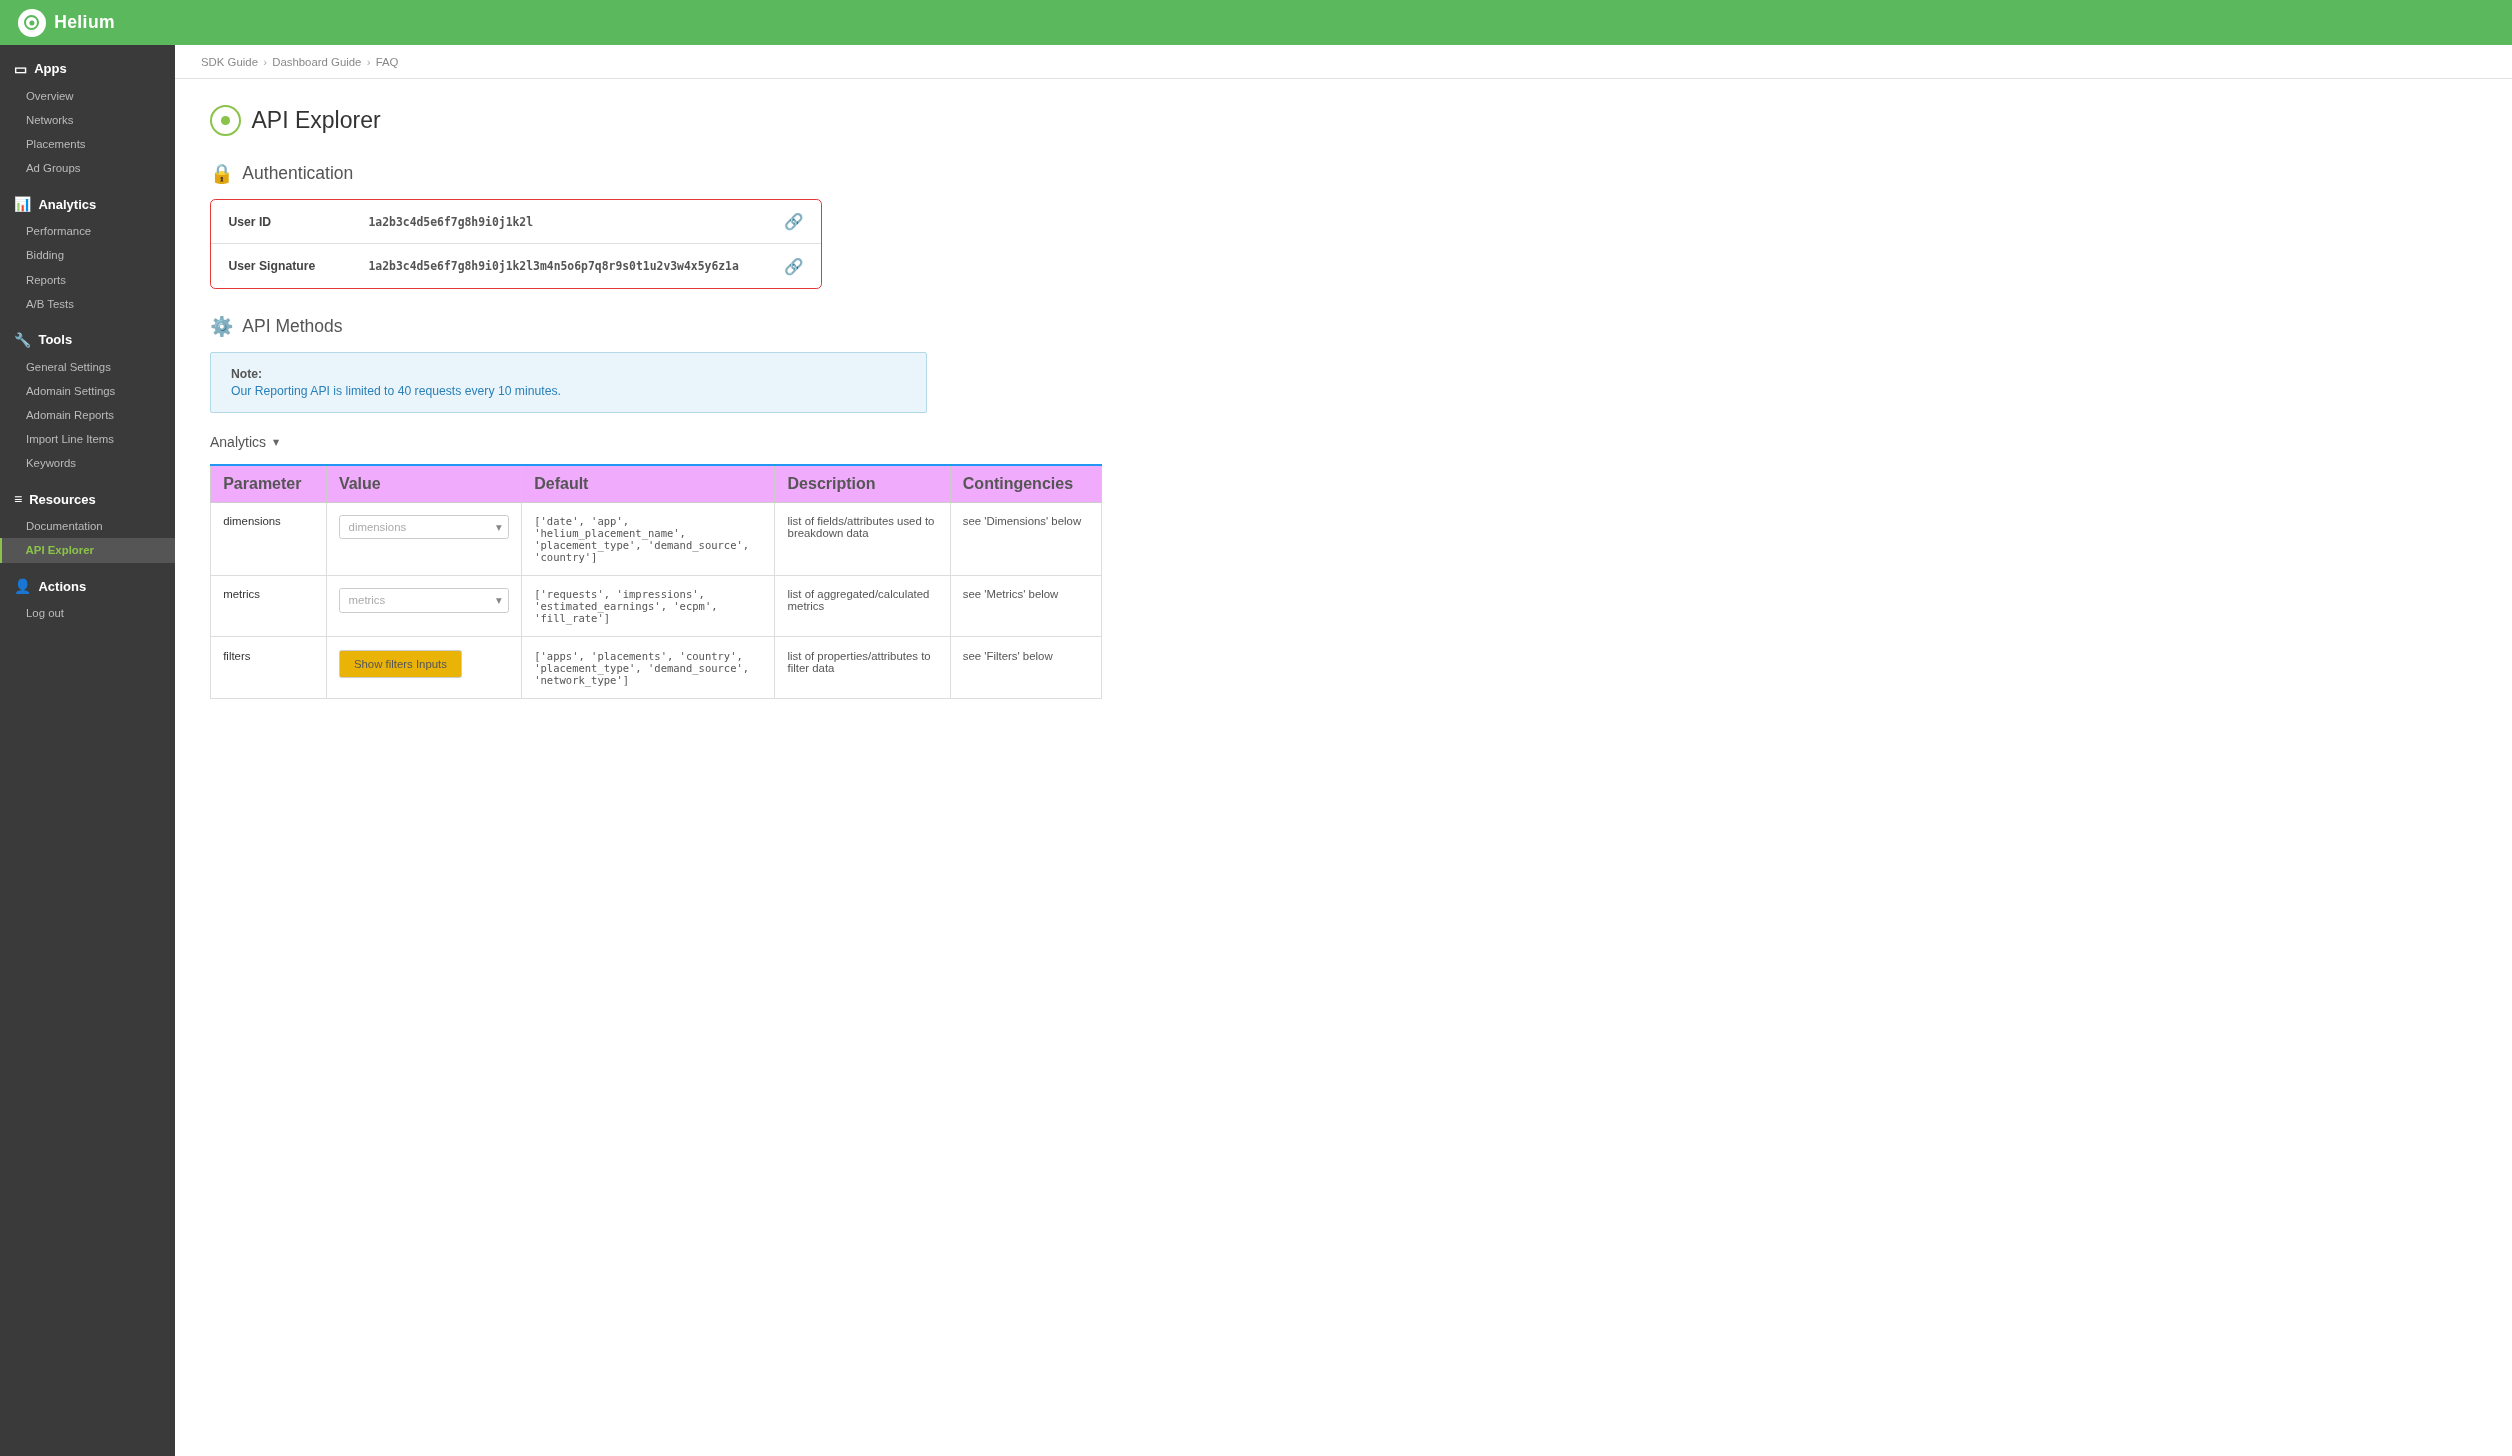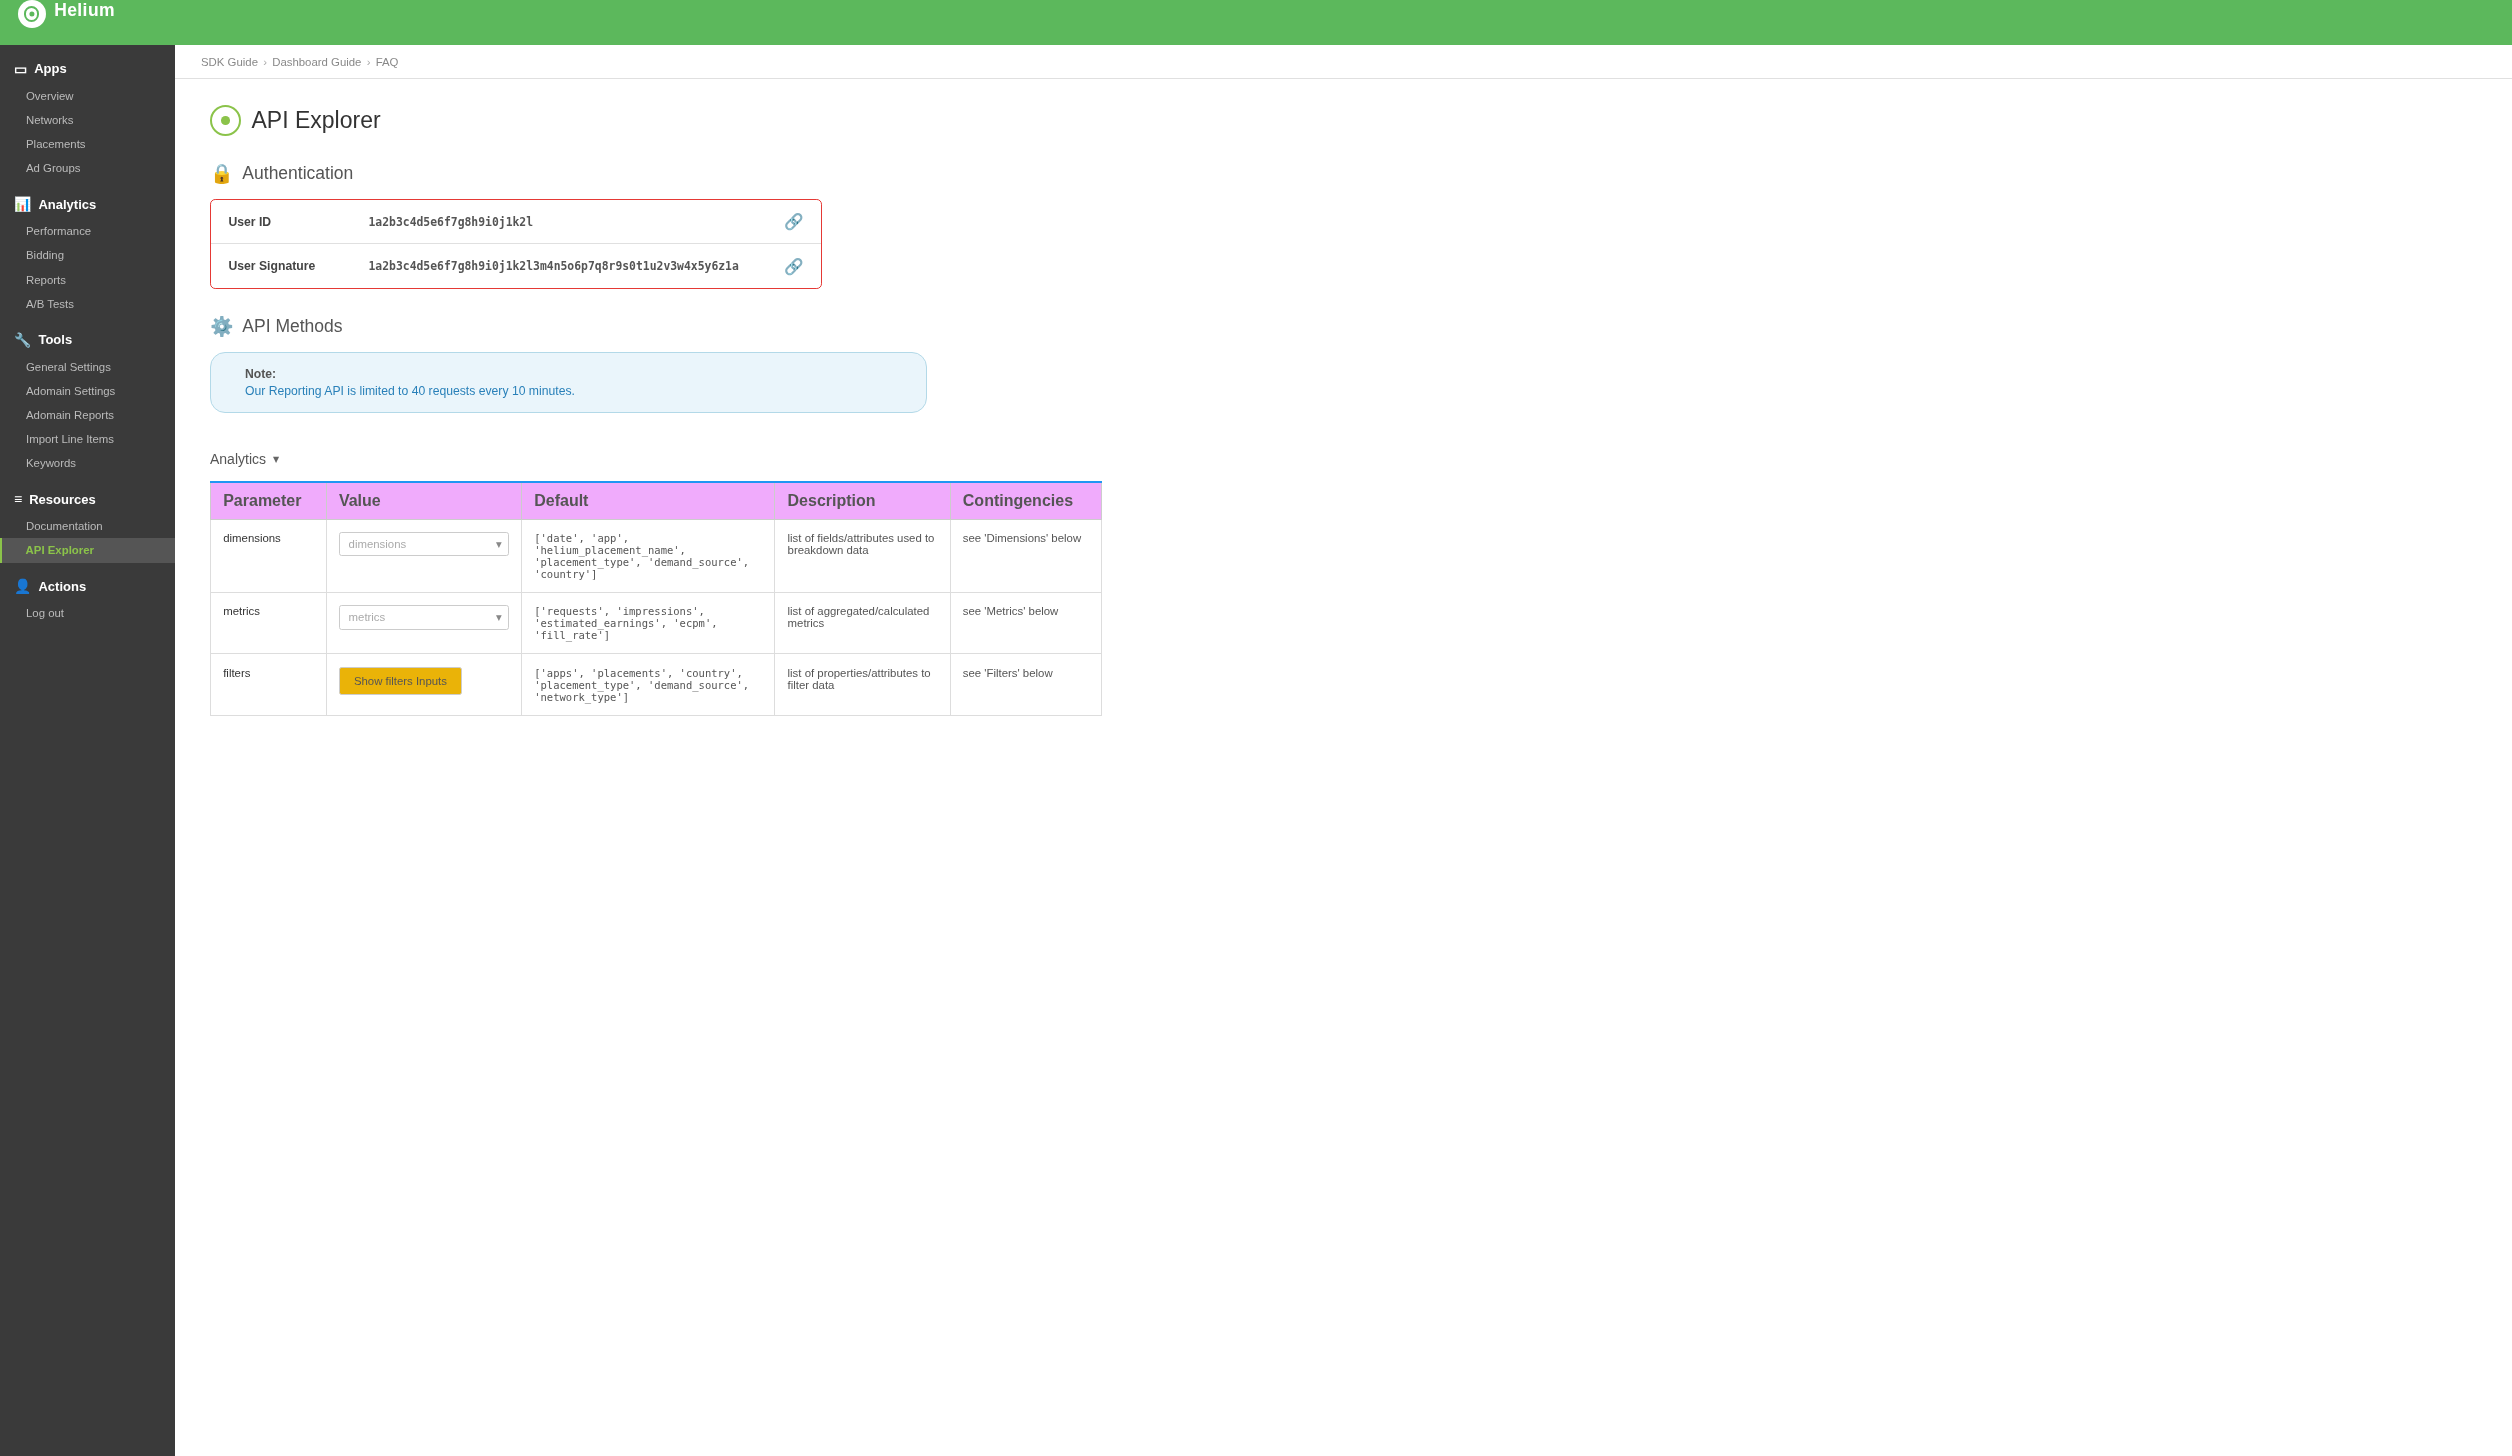--- a/index.html
+++ b/index.html
@@ -1,21 +1,21 @@
 <!DOCTYPE html>
 <html style="font-size:14px"><head>
   <meta charset="utf-8">
   <style>
     * { box-sizing: border-box; margin: 0; padding: 0; }
     body { font-family: -apple-system, BlinkMacSystemFont, 'Segoe UI', Helvetica, Arial, sans-serif; display: flex; flex-direction: column; height: 100vh; overflow: hidden; background: #f5f5f5; font-size: 12.2px; }
 
     
     #topbar {
       display: flex;
-      align-items: flex-start;
+      align-items: center;
       background: #5cb85c;
       height: 45px;
       min-height: 45px;
       padding: 0 17.5px;
       z-index: 100;
     }
     #topbar .logo-circle {
       width: 28px; height: 28px;
       border-radius: 50%;
       background: white;
@@ -171,25 +171,25 @@
     }
     .auth-link-icon {
       color: #8bc34a;
       font-size: 15.7px;
       cursor: pointer;
     }
 
     
     .note-box {
       border: 0.9px solid #b3d9e8;
-      border-radius: 15px;
+      border-radius: 2px;
       background: #eaf5fb;
-      padding: 14px 34px;
+      padding: 14px 20px;
       max-width: 717px;
-      margin-bottom: 38px;
+      margin-bottom: 21px;
     }
     .note-title {
       font-weight: 700;
       color: #555;
       margin-bottom: 3.5px;
     }
     .note-text {
       color: #2980b9;
       font-size: 12.2px;
     }

